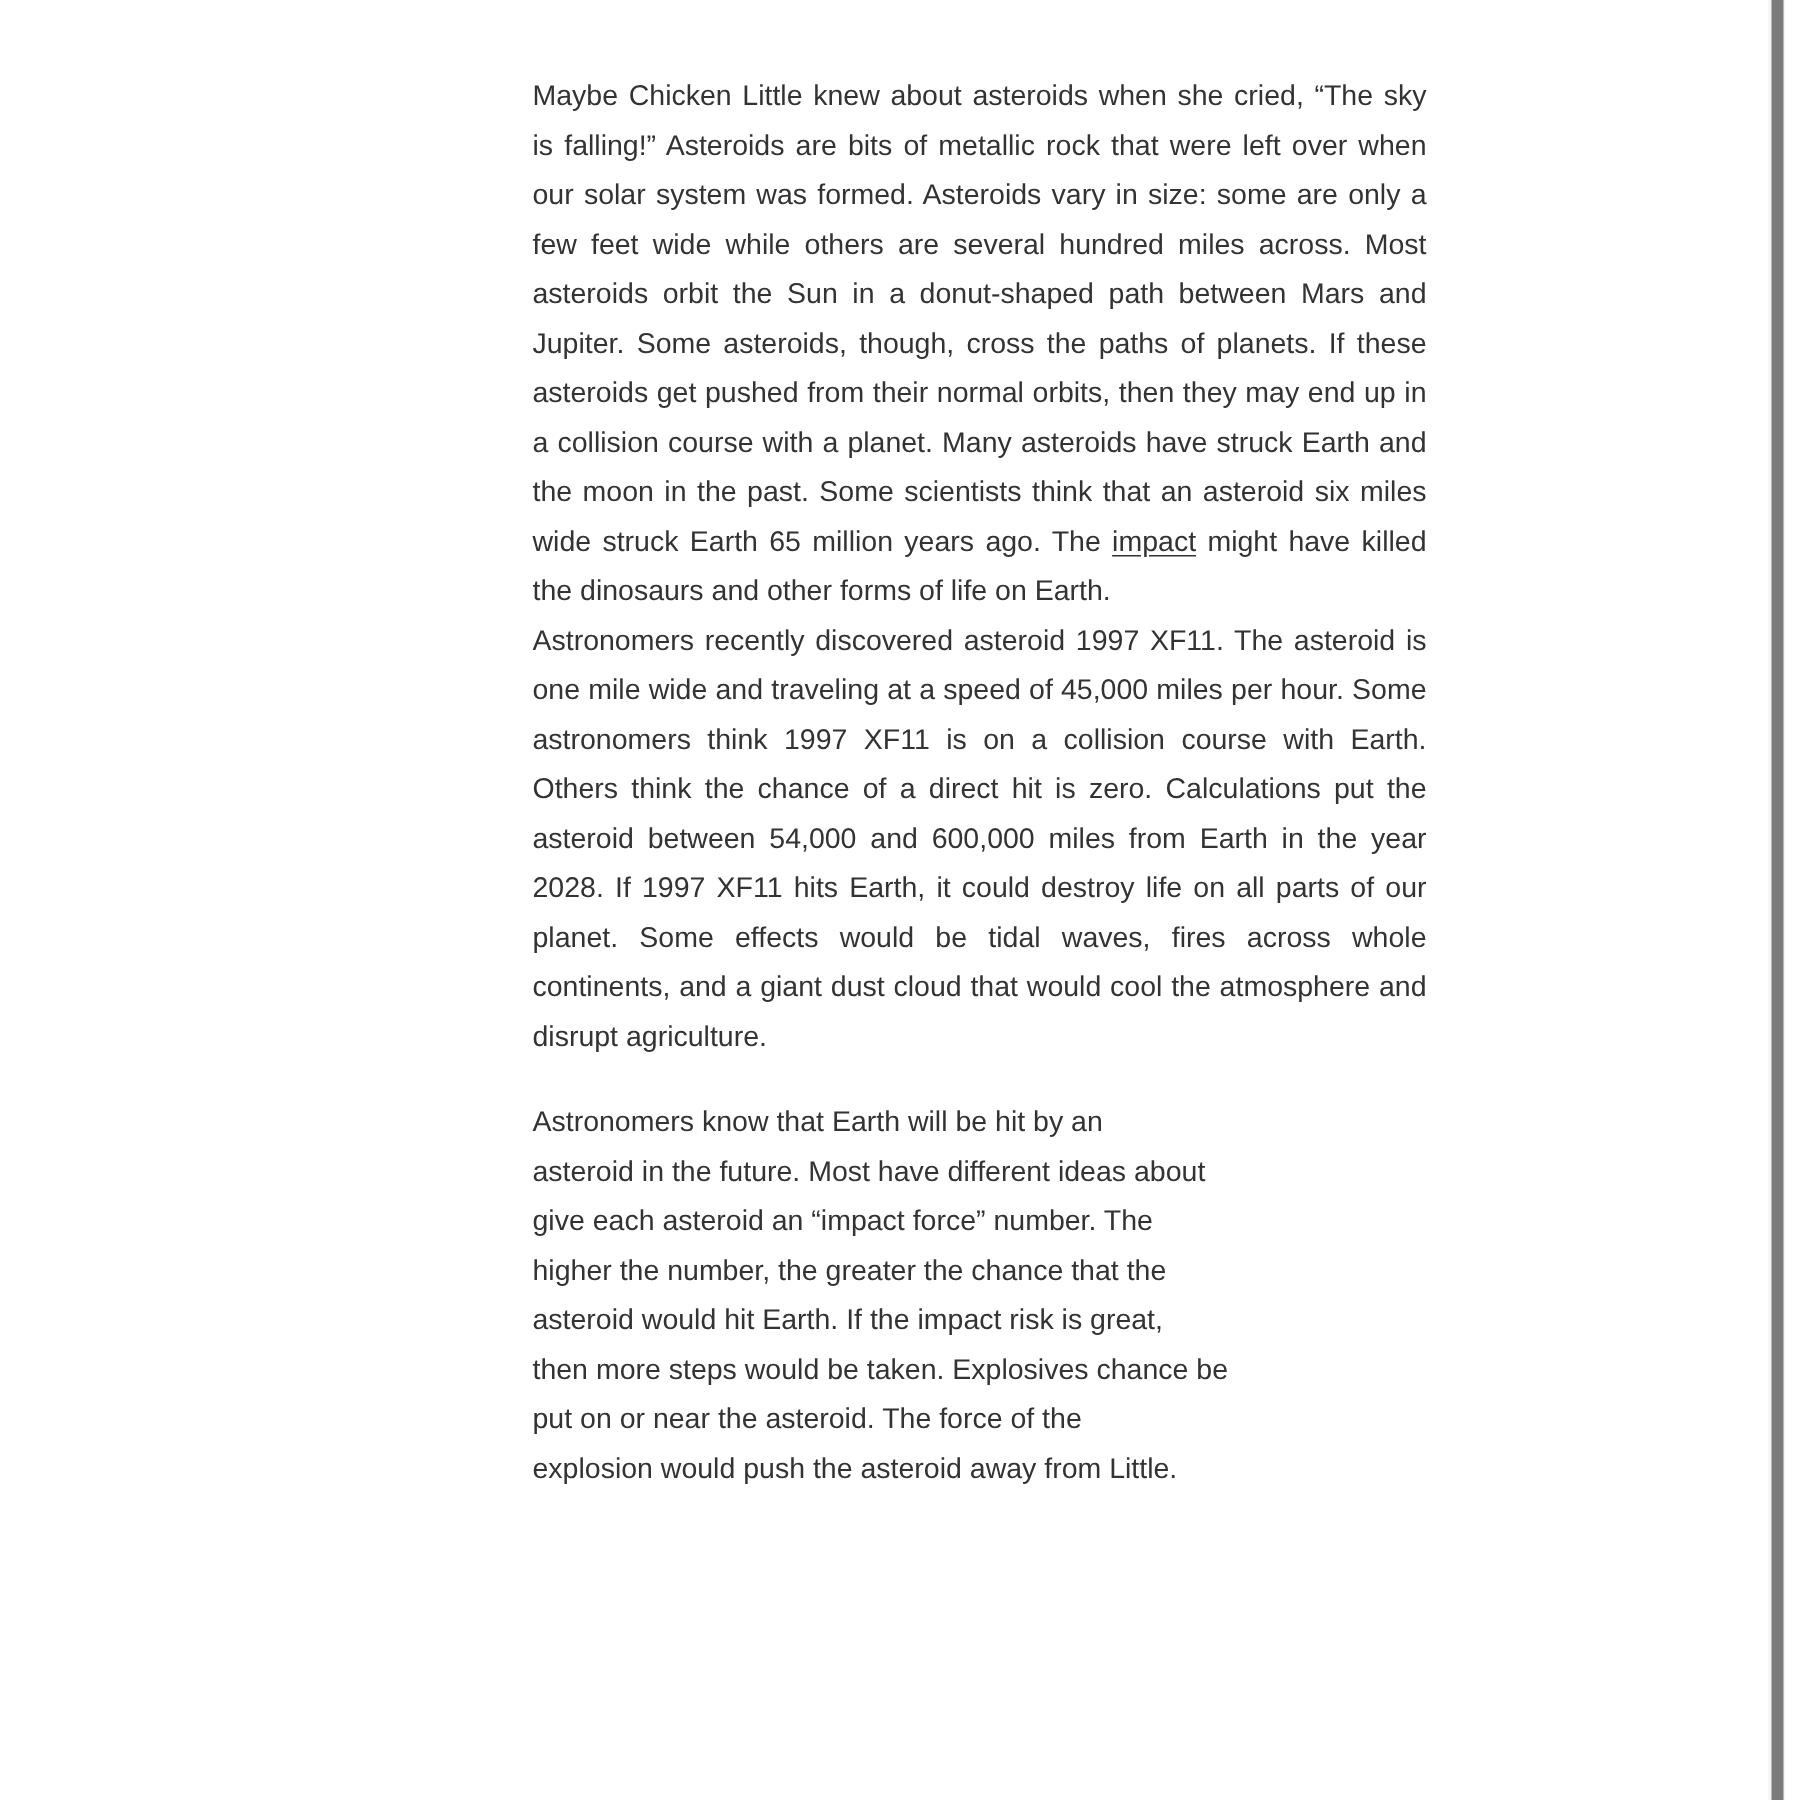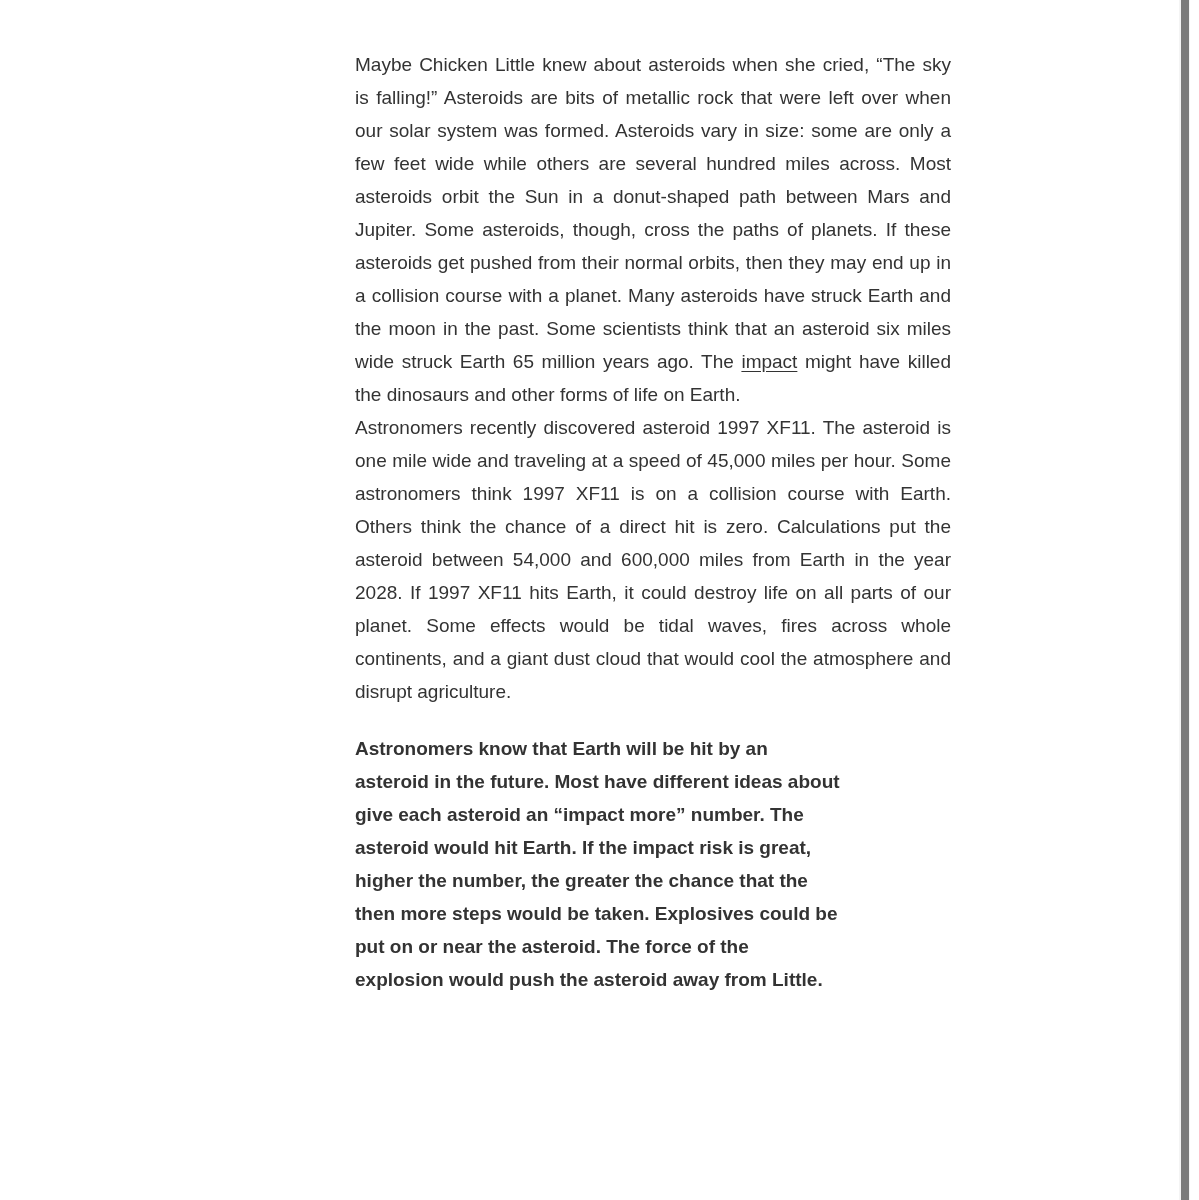--- a/index.html
+++ b/index.html
@@ -27,21 +27,20 @@
     .para {
       margin: 0;
       text-align: justify;
       text-align-last: left;
     }
     .para.gap {
       margin-top: 24px;
     }
     .para.ragged {
       text-align: center;
-      font-weight: bold;
     }
     .para.ragged .ln {
       display: block;
       white-space: nowrap;
     }
     .underlined {
       text-decoration: underline;
       text-underline-offset: 3px;
     }
     .scroll-track {
@@ -63,23 +62,23 @@
   </style>
 </head>
 <body>
 
 <div class="page">
   <p class="para"><span>Maybe Chicken Little knew about asteroids when she cried, “The sky is falling!” Asteroids are bits of metallic rock that were left over when our solar system was formed. Asteroids vary in size: some are only a few feet wide while others are several hundred miles across. Most asteroids orbit the Sun in a donut-shaped path between Mars and Jupiter. Some asteroids, though, cross the paths of planets. If these asteroids get pushed from their normal orbits, then they may end up in a collision course with a planet. Many asteroids have struck Earth and the moon in the past. Some scientists think that an asteroid six miles wide struck Earth 65 million years ago. The </span><span class="underlined">impact</span><span> might have killed the dinosaurs and other forms of life on Earth.</span></p>
   <p class="para">Astronomers recently discovered asteroid 1997 XF11. The asteroid is one mile wide and traveling at a speed of 45,000 miles per hour. Some astronomers think 1997 XF11 is on a collision course with Earth. Others think the chance of a direct hit is zero. Calculations put the asteroid between 54,000 and 600,000 miles from Earth in the year 2028. If 1997 XF11 hits Earth, it could destroy life on all parts of our planet. Some effects would be tidal waves, fires across whole continents, and a giant dust cloud that would cool the atmosphere and disrupt agriculture.</p>
   <p class="para gap ragged">
     <span class="ln">Astronomers know that Earth will be hit by an</span>
     <span class="ln">asteroid in the future. Most have different ideas about</span>
-    <span class="ln">give each asteroid an “impact more” number. The</span>
+    <span class="ln">give each asteroid an “impact force” number. The</span>
+    <span class="ln">higher the number, the greater the chance that the</span>
     <span class="ln">asteroid would hit Earth. If the impact risk is great,</span>
-    <span class="ln">higher the number, the greater the chance that the</span>
-    <span class="ln">then more steps would be taken. Explosives could be</span>
+    <span class="ln">then more steps would be taken. Explosives chance be</span>
     <span class="ln">put on or near the asteroid. The force of the</span>
     <span class="ln">explosion would push the asteroid away from Little.</span>
   </p>
 </div>
 
 <div class="scroll-track"></div>
 <div class="scroll-thumb" style="background: rgb(123, 123, 123);"></div>
 
 </body></html>

